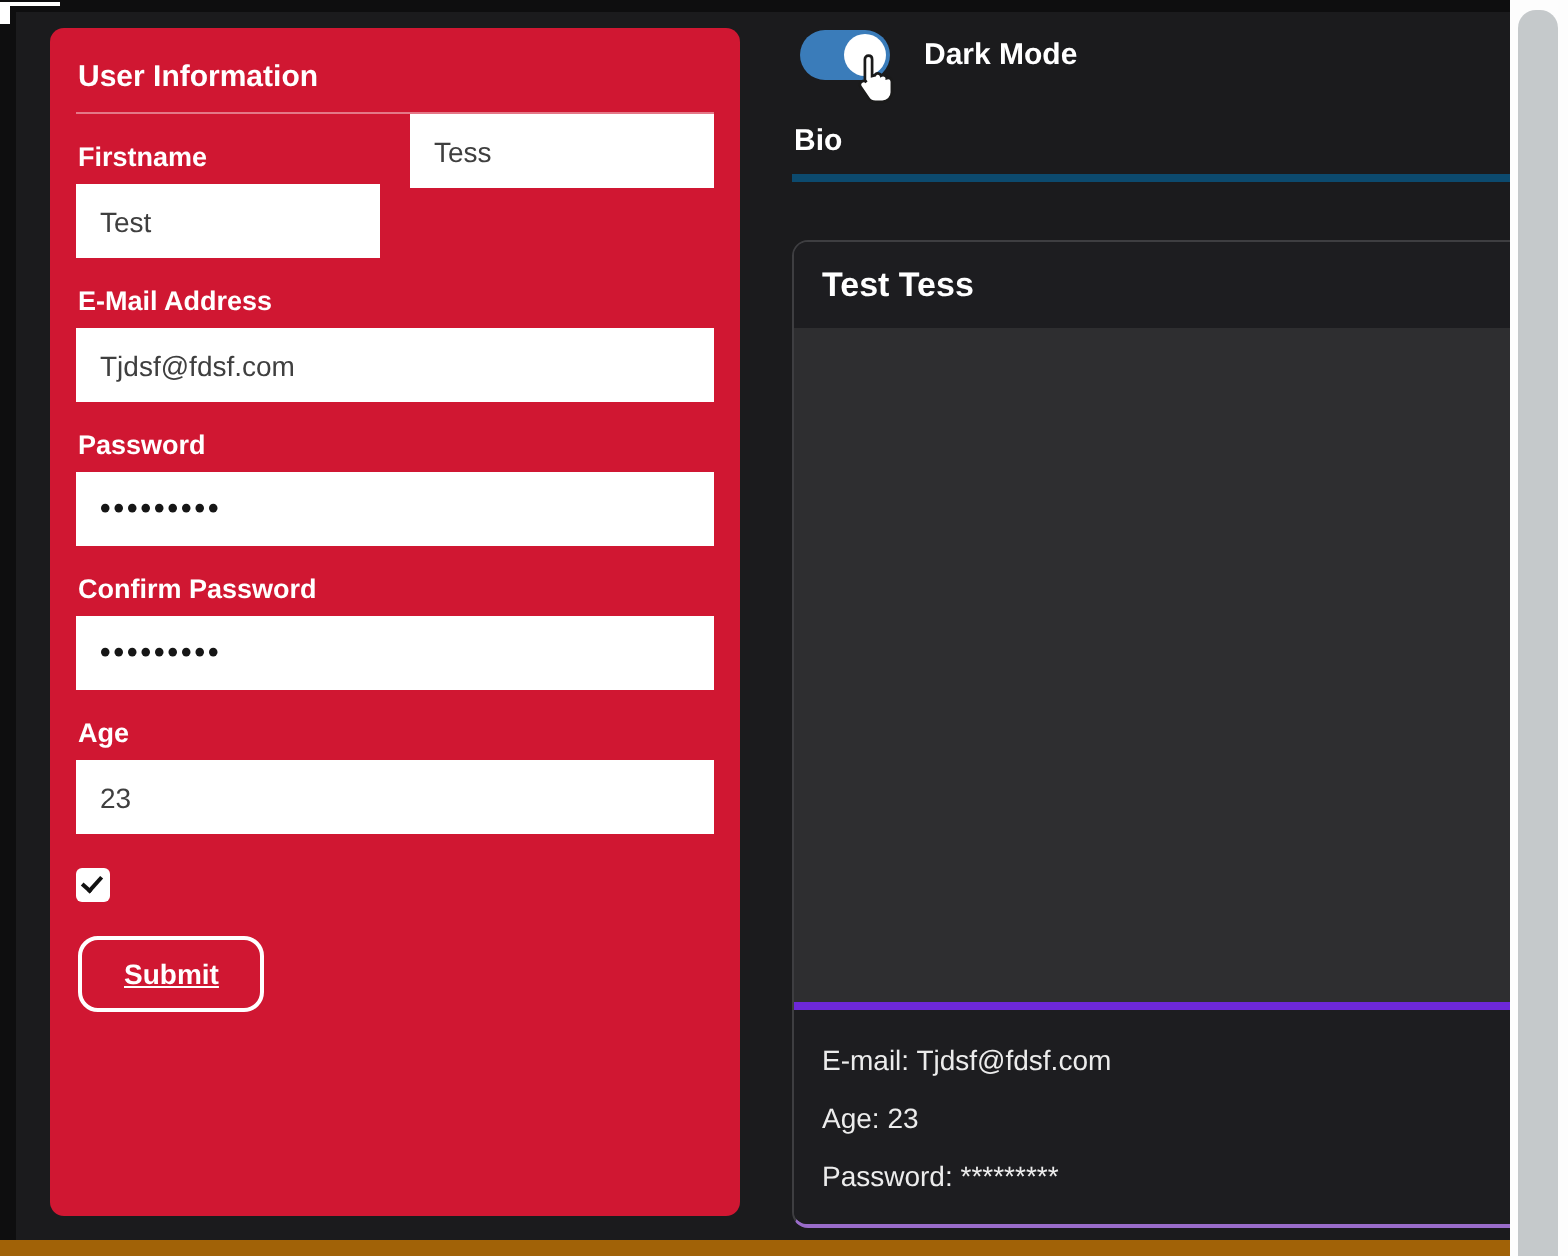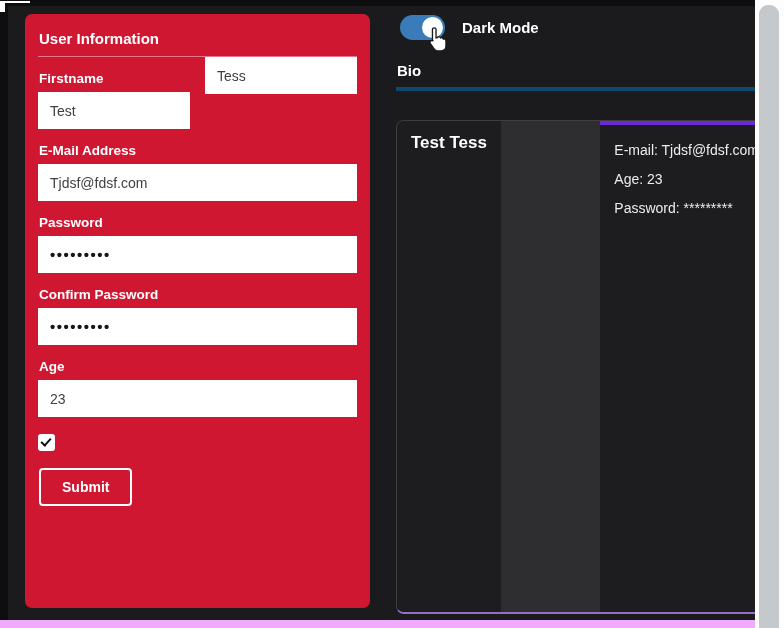--- a/index.html
+++ b/index.html
@@ -1,19 +1,19 @@
 <!DOCTYPE html>
 <html><head>
 <meta charset="utf-8">
 <style>
   * { box-sizing: border-box; }
   html,body { margin:0; padding:0; }
   body { font-family: "Liberation Sans", "DejaVu Sans", sans-serif; }
 
-  .page { position:relative; width:784px; height:628px; background:#f0abfc; overflow:hidden; }
+  .page { position:relative; width:784px; height:628px; background:#a16207; overflow:hidden; }
 
   
   .dark-area { position:absolute; left:0; top:0; width:755px; height:620px; background:#1b1b1d; }
   .left-edge { position:absolute; left:0; top:0; width:8px; height:100%; background:#0e0e0f; }
   .top-edge  { position:absolute; left:0; top:0; width:100%; height:6px; background:#0e0e0f; }
   .white-corner-v { position:absolute; left:0; top:1px; width:5px; height:11px; background:#fff; z-index:5; }
   .white-corner-h { position:absolute; left:0; top:1px; width:30px; height:2px; background:#fff; z-index:5; }
 
   
   .form-panel { position:absolute; left:25px; top:14px; width:345px; height:594px;
@@ -27,37 +27,37 @@
                       padding:0 12px; font-size:14px; color:#3f3f3f;
                       font-family:"Liberation Sans","DejaVu Sans",sans-serif; outline:none; }
   .form-group input.pw { font-weight:900; letter-spacing:1.5px; font-size:15px; color:#161616; }
 
   .checkbox-row { display:flex; align-items:center; gap:10px; margin-top:17px; }
   .checkbox { position:relative; width:17px; height:17px; background:#fff; border-radius:3px; flex:0 0 auto; cursor:pointer; }
   .checkbox .checkmark { position:absolute; left:5px; top:2px; width:6px; height:10px;
                          border:solid #111; border-width:0 2.5px 2.5px 0; transform:rotate(42deg); }
   .checkbox-label { font-size:14px; font-weight:bold; }
 
-  .submit-btn { margin:17px 0 0 1px; background:transparent; border:2px solid #fff; border-radius:4px;
+  .submit-btn { margin:17px 0 0 1px; background:transparent; border:2px solid #fff; border-radius:10px;
                 color:#fff; font-weight:bold; font-size:14px; padding:9px 21px; cursor:pointer;
-                font-family:"Liberation Sans","DejaVu Sans",sans-serif; }
+                font-family:"Liberation Sans","DejaVu Sans",sans-serif;text-decoration:underline; }
 
   
   .right-panel { position:absolute; left:396px; top:0; width:378px; color:#fff; }
   .toggle-row { position:relative; display:flex; align-items:center; margin-top:15px; padding-left:4px; }
   .toggle { position:relative; width:45px; height:25px; border-radius:13px; background:#3a7cba; cursor:pointer; }
   .toggle .knob { position:absolute; right:2px; top:2px; width:21px; height:21px; border-radius:50%; background:#fff; }
   .cursor-icon { position:absolute; left:30px; top:11px; z-index:3; }
   .toggle-label { margin-left:17px; font-size:15px; font-weight:600; }
 
   .bio-heading { margin:22px 0 0; padding:0 0 8px 1px; font-size:15px; font-weight:bold;
                  border-bottom:4px solid #0c4a6e; }
 
   .bio-card { margin-top:29px; height:494px; border:1px solid #3e3e41; border-bottom:2px solid #9a6cc9;
-              border-radius:8px; overflow:hidden; display:flex; flex-direction:row; background:#1d1d20; }
+              border-radius:8px; overflow:hidden; display:flex; flex-direction:column; background:#1d1d20; }
   .bio-card-header { background:#1d1d20; padding:12px 14px 11px; font-size:17px; font-weight:bold; color:#fff; }
   .bio-card-body { flex:1; background:#2e2e30; cursor:text; }
   .bio-card-footer { background:#1d1d20; border-top:4px solid #6d28d9; padding:17px 14px 3px; }
   .bio-card-footer p { margin:0 0 13px; font-size:14px; color:#ececec; }
 
   
   .scrollbar { position:absolute; right:0; top:0; width:29px; height:628px; background:#fdfdfd; }
   .scrollbar .thumb { position:absolute; left:4px; top:5px; width:20px; height:623px;
                       background:#c5c9cb; border-radius:9px 9px 0 0; }
 </style>

